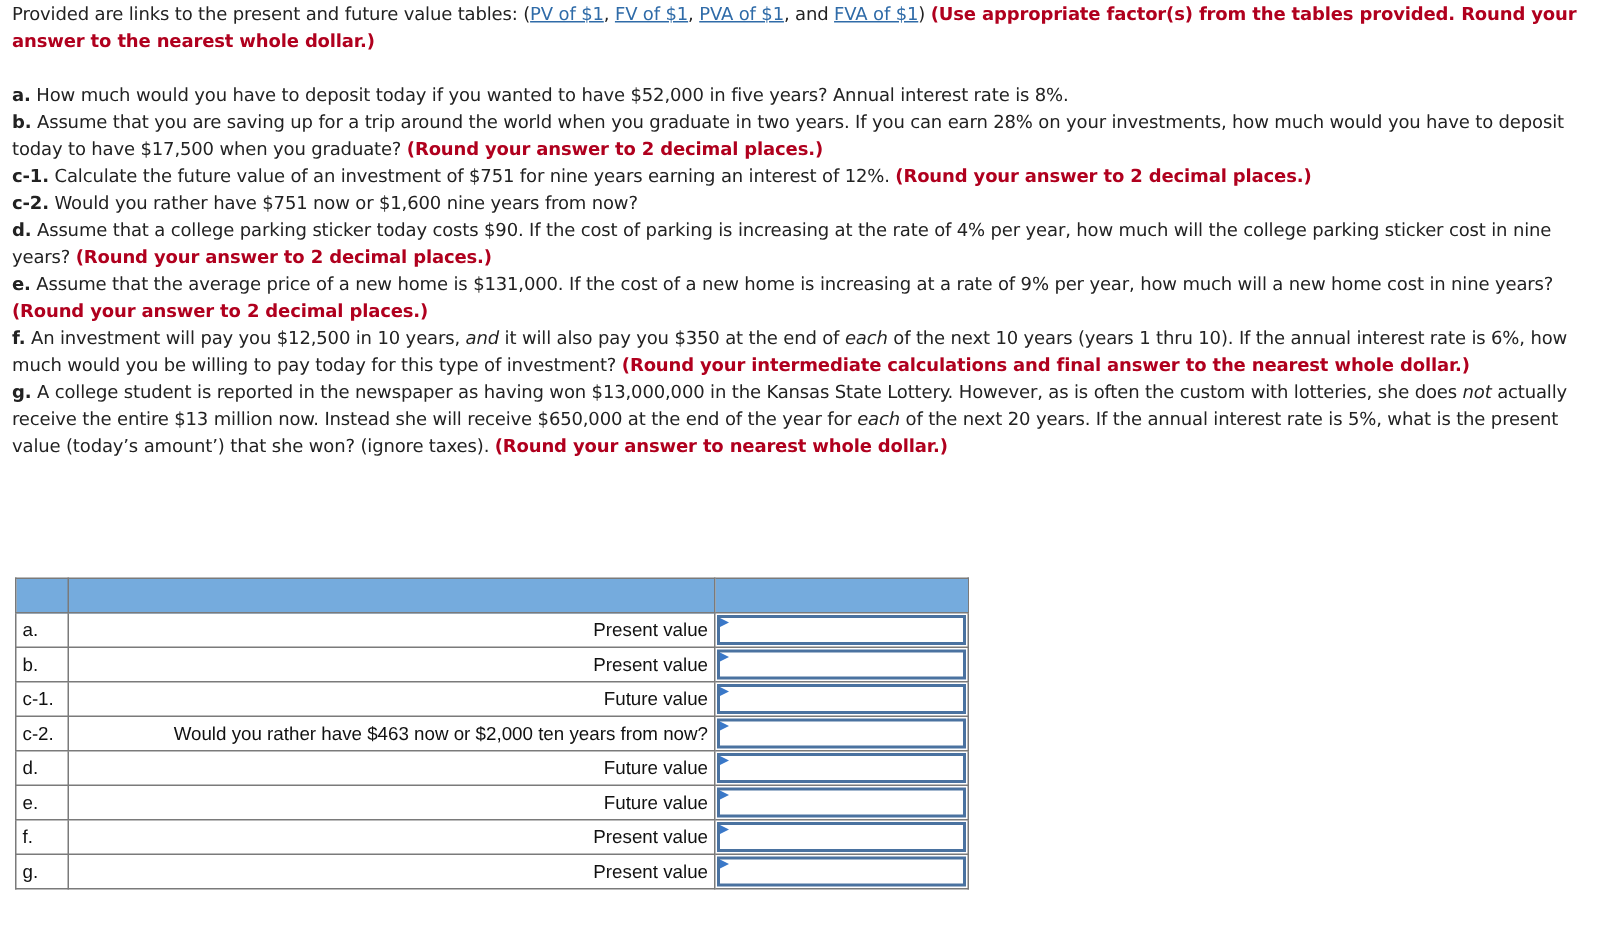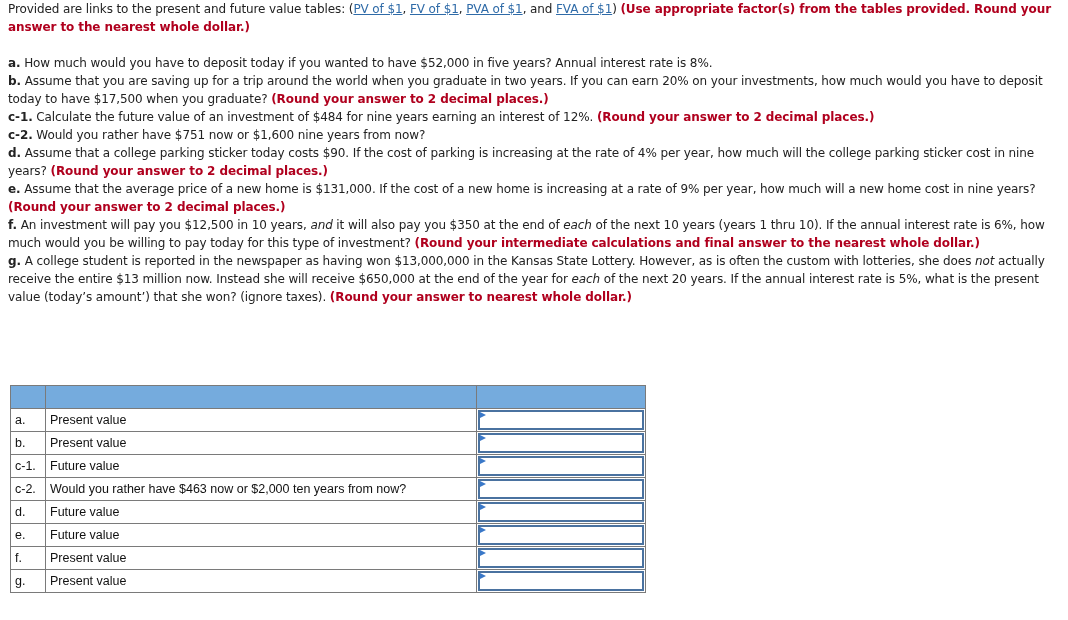--- a/index.html
+++ b/index.html
@@ -20,21 +20,21 @@
   table.ans {
     position: absolute; left: 10px; top: 385px;
     border-collapse: collapse;
     font-family: "Liberation Sans", sans-serif; font-size: 12.5px; color: #111;
   }
   table.ans td, table.ans th {
     border: 1px solid #7a7a7a; padding: 0 4px; height: 22px;
   }
   table.ans th { background: #75abdd; height: 22px; }
   .c1 { width: 26px; }
-  .c2 { width: 422px; }
+  .c2 { width: 422px; text-align: right; }
   .c3 { width: 168px; padding: 0 !important; position: relative; }
   .inbox {
     position: absolute; left: 1px; right: 1px; top: 1px; bottom: 1px;
     border: 2px solid #4a72a0; box-sizing: border-box; background: #fff;
   }
   .inbox input {
     border: none; outline: none; width: 100%; height: 100%;
     background: transparent; padding: 0 6px; box-sizing: border-box;
     font-family: "Liberation Sans", sans-serif; font-size: 12.5px;
   }
@@ -46,22 +46,22 @@
 </style>
 </head>
 <body>
 
 <div class="q">
   <p>
     <span>Provided are links to the present and future value tables: (</span><a class="tbl-link" href="#">PV of $1</a><span>, </span><a class="tbl-link" href="#">FV of $1</a><span>, </span><a class="tbl-link" href="#">PVA of $1</a><span>, and </span><a class="tbl-link" href="#">FVA of $1</a><span>) </span><span class="red">(Use appropriate factor(s) from the tables provided. Round your answer to the nearest whole dollar.)</span>
   </p>
   <div class="gap"></div>
   <p><span class="lbl">a.</span><span> How much would you have to deposit today if you wanted to have $52,000 in five years? Annual interest rate is 8%.</span></p>
-  <p><span class="lbl">b.</span><span> Assume that you are saving up for a trip around the world when you graduate in two years. If you can earn 20% on your investments, how much would you have to deposit today to have $17,500 when you graduate? </span><span class="red">(Round your answer to 2 decimal places.)</span></p>
-  <p><span class="lbl">c-1.</span><span> Calculate the future value of an investment of $484 for nine years earning an interest of 12%. </span><span class="red">(Round your answer to 2 decimal places.)</span></p>
+  <p><span class="lbl">b.</span><span> Assume that you are saving up for a trip around the world when you graduate in two years. If you can earn 28% on your investments, how much would you have to deposit today to have $17,500 when you graduate? </span><span class="red">(Round your answer to 2 decimal places.)</span></p>
+  <p><span class="lbl">c-1.</span><span> Calculate the future value of an investment of $751 for nine years earning an interest of 12%. </span><span class="red">(Round your answer to 2 decimal places.)</span></p>
   <p><span class="lbl">c-2.</span><span> Would you rather have $751 now or $1,600 nine years from now?</span></p>
   <p><span class="lbl">d.</span><span> Assume that a college parking sticker today costs $90. If the cost of parking is increasing at the rate of 4% per year, how much will the college parking sticker cost in nine years? </span><span class="red">(Round your answer to 2 decimal places.)</span></p>
   <p><span class="lbl">e.</span><span> Assume that the average price of a new home is $131,000. If the cost of a new home is increasing at a rate of 9% per year, how much will a new home cost in nine years? </span><span class="red">(Round your answer to 2 decimal places.)</span></p>
   <p><span class="lbl">f.</span><span> An investment will pay you $12,500 in 10 years, </span><i>and</i><span> it will also pay you $350 at the end of </span><i>each</i><span> of the next 10 years (years 1 thru 10). If the annual interest rate is 6%, how much would you be willing to pay today for this type of investment? </span><span class="red">(Round your intermediate calculations and final answer to the nearest whole dollar.)</span></p>
   <p><span class="lbl">g.</span><span> A college student is reported in the newspaper as having won $13,000,000 in the Kansas State Lottery. However, as is often the custom with lotteries, she does </span><i>not</i><span> actually receive the entire $13 million now. Instead she will receive $650,000 at the end of the year for </span><i>each</i><span> of the next 20 years. If the annual interest rate is 5%, what is the present value (today’s amount’) that she won? (ignore taxes). </span><span class="red">(Round your answer to nearest whole dollar.)</span></p>
 </div>
 
 <table class="ans">
   <tbody>
       <tr>

